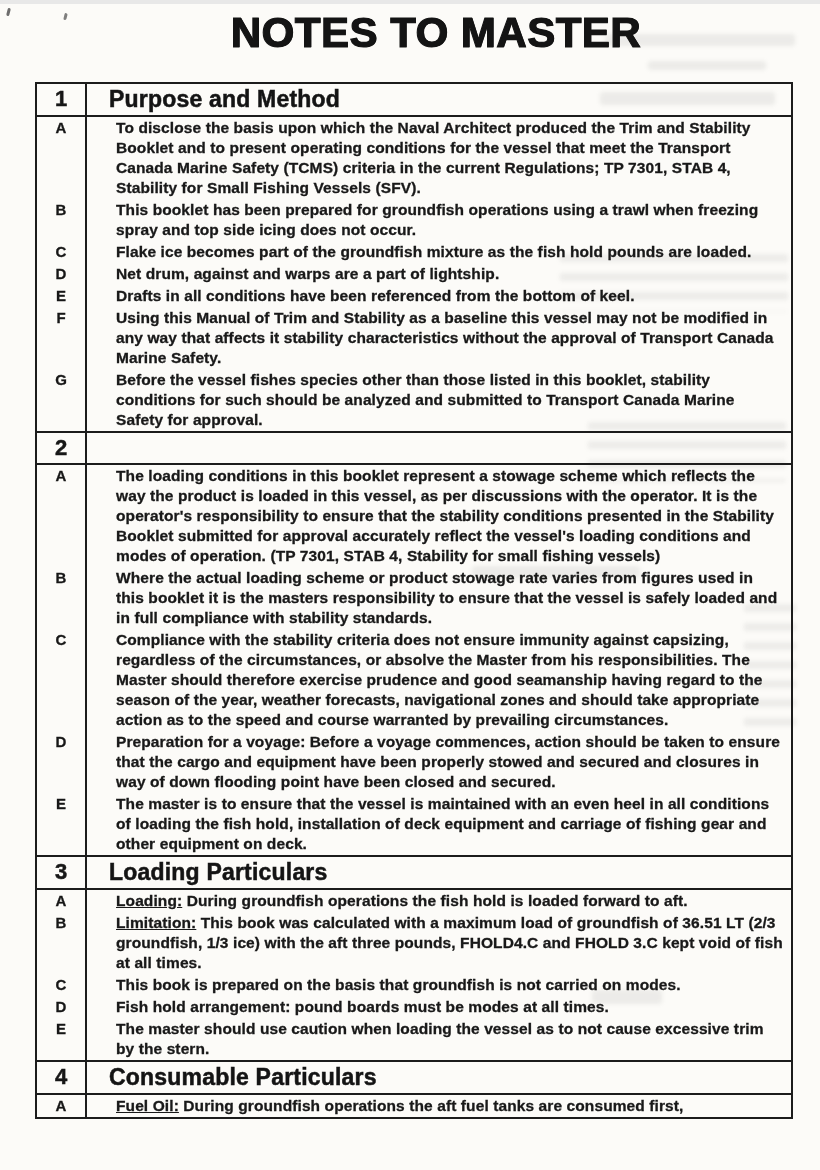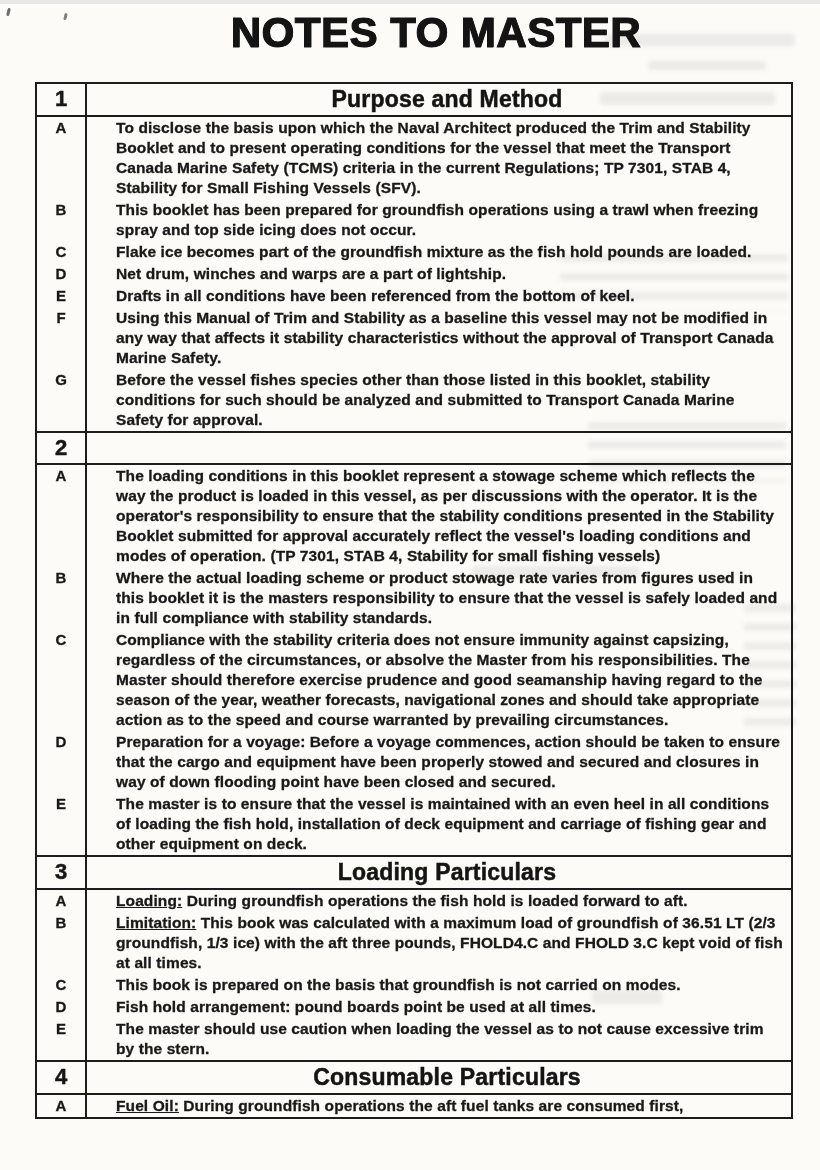--- a/index.html
+++ b/index.html
@@ -72,21 +72,21 @@
     -webkit-text-stroke:.5px #171717;
   }
   .header-row .head {
     flex:1;
     font-size:23px; line-height:30px;
     font-weight:700;
     padding:0 6px 1px 22px;
     letter-spacing:.2px;
     color:#141414;
     -webkit-text-stroke:.5px #141414;
-    white-space:nowrap; overflow:hidden;text-align:center;
+    white-space:nowrap; overflow:hidden;
   }
   .item-row .num {
     font-size:15px; line-height:20px;
     padding-top:1px;
     -webkit-text-stroke:.3px #171717;
   }
   .item-row .body {
     flex:1;
     font-size:15.5px; line-height:20px;
     font-weight:700;
@@ -129,21 +129,21 @@
     <div class="row item-row">
       <div class="num">B</div>
       <div class="body"><span class="lead"></span><span>This booklet has been prepared for groundfish operations using a trawl when freezing spray and top side icing does not occur.</span></div>
     </div>
     <div class="row item-row">
       <div class="num">C</div>
       <div class="body"><span class="lead"></span><span>Flake ice becomes part of the groundfish mixture as the fish hold pounds are loaded.</span></div>
     </div>
     <div class="row item-row">
       <div class="num">D</div>
-      <div class="body"><span class="lead"></span><span>Net drum, winches and warps are a part of lightship.</span></div>
+      <div class="body"><span class="lead"></span><span>Net drum, against and warps are a part of lightship.</span></div>
     </div>
     <div class="row item-row">
       <div class="num">E</div>
       <div class="body"><span class="lead"></span><span>Drafts in all conditions have been referenced from the bottom of keel.</span></div>
     </div>
     <div class="row item-row">
       <div class="num">F</div>
       <div class="body"><span class="lead"></span><span>Using this Manual of Trim and Stability as a baseline this vessel may not be modified in any way that affects it stability characteristics without the approval of Transport Canada Marine Safety.</span></div>
     </div>
     <div class="row item-row">
@@ -186,21 +186,21 @@
     <div class="row item-row">
       <div class="num">B</div>
       <div class="body"><span class="lead">Limitation:</span><span> This book was calculated with a maximum load of groundfish of 36.51 LT (2/3 groundfish, 1/3 ice) with the aft three pounds, FHOLD4.C and FHOLD 3.C kept void of fish at all times.</span></div>
     </div>
     <div class="row item-row">
       <div class="num">C</div>
       <div class="body"><span class="lead"></span><span>This book is prepared on the basis that groundfish is not carried on modes.</span></div>
     </div>
     <div class="row item-row">
       <div class="num">D</div>
-      <div class="body"><span class="lead"></span><span>Fish hold arrangement: pound boards point be used at all times.</span></div>
+      <div class="body"><span class="lead"></span><span>Fish hold arrangement: pound boards must be modes at all times.</span></div>
     </div>
     <div class="row item-row">
       <div class="num">E</div>
       <div class="body"><span class="lead"></span><span>The master should use caution when loading the vessel as to not cause excessive trim by the stern.</span></div>
     </div>
 
     <div class="row header-row">
       <div class="num">4</div>
       <div class="head">Consumable Particulars</div>
     </div>

